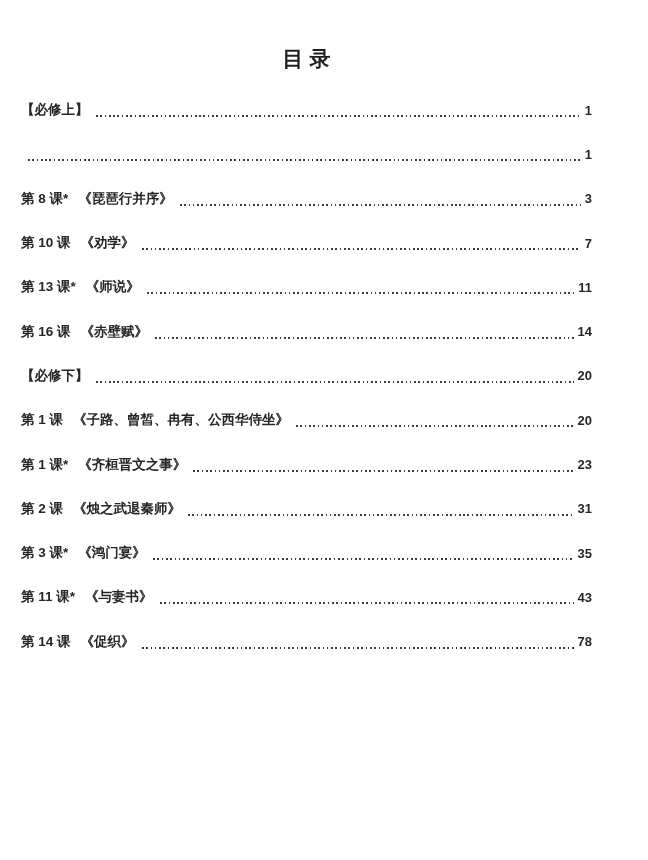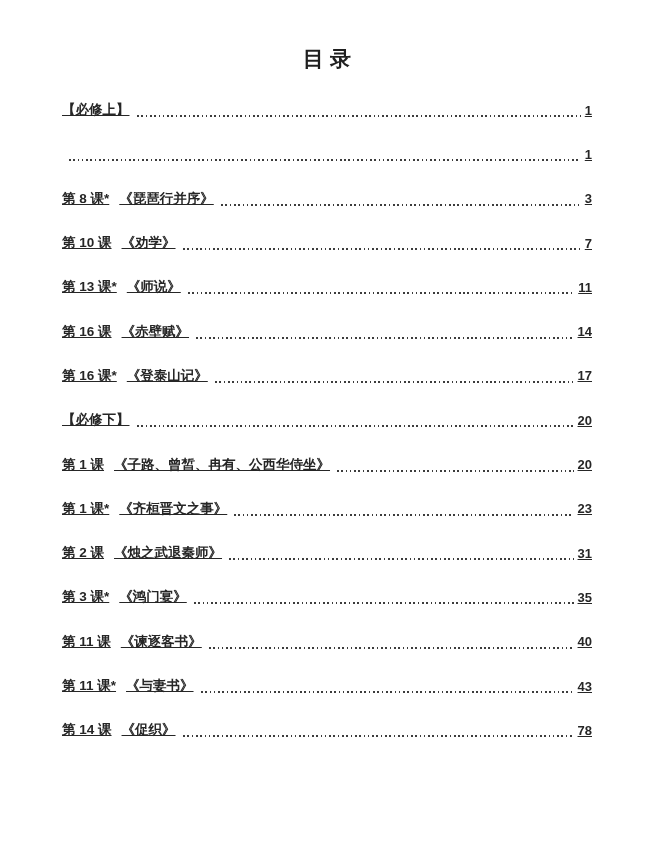--- a/index.html
+++ b/index.html
@@ -11,40 +11,39 @@
     width: 648px;
     height: 860px;
     font-family: "Liberation Sans", "DejaVu Sans", sans-serif;
     color: #212121;
     overflow: hidden;
   }
   .doc-page {
     box-sizing: border-box;
     width: 648px;
     height: 860px;
-    padding: 44px 56px 0 62px;
+    padding: 44px 56px 0 21px;
   }
   .doc-title {
     text-align: center;
     font-size: 21px;
     line-height: 30px;
     font-weight: bold;
     color: #1f1f1f;
   }
   .toc-list {
     margin-top: 14px;
   }
   .toc-row {
     display: flex;
     align-items: center;
     height: 44.3px;
     font-size: 13.5px;
     font-weight: bold;
     color: #262626;
-    text-decoration: underline;
   }
   .toc-label {
     white-space: nowrap;
     flex: 0 0 auto;
   }
   .toc-title-part {
     margin-left: 10px;
   }
   .toc-title-part:empty {
     display: none;
@@ -109,27 +108,20 @@
   </div>
       <div class="toc-row">
     <span class="toc-label">
       <span>第 16 课</span><span class="toc-title-part">《赤壁赋》</span>
     </span>
     <span class="toc-leader"></span>
     <span class="toc-page-num">14</span>
   </div>
       <div class="toc-row">
     <span class="toc-label">
-      <span>第 16 课*</span><span class="toc-title-part">《登泰山记》</span>
-    </span>
-    <span class="toc-leader"></span>
-    <span class="toc-page-num">17</span>
-  </div>
-      <div class="toc-row">
-    <span class="toc-label">
       <span>【必修下】</span>
     </span>
     <span class="toc-leader"></span>
     <span class="toc-page-num">20</span>
   </div>
       <div class="toc-row">
     <span class="toc-label">
       <span>第 1 课</span><span class="toc-title-part">《子路、曾皙、冉有、公西华侍坐》</span>
     </span>
     <span class="toc-leader"></span>
@@ -151,27 +143,20 @@
   </div>
       <div class="toc-row">
     <span class="toc-label">
       <span>第 3 课*</span><span class="toc-title-part">《鸿门宴》</span>
     </span>
     <span class="toc-leader"></span>
     <span class="toc-page-num">35</span>
   </div>
       <div class="toc-row">
     <span class="toc-label">
-      <span>第 11 课</span><span class="toc-title-part">《谏逐客书》</span>
-    </span>
-    <span class="toc-leader"></span>
-    <span class="toc-page-num">40</span>
-  </div>
-      <div class="toc-row">
-    <span class="toc-label">
       <span>第 11 课*</span><span class="toc-title-part">《与妻书》</span>
     </span>
     <span class="toc-leader"></span>
     <span class="toc-page-num">43</span>
   </div>
       <div class="toc-row">
     <span class="toc-label">
       <span>第 14 课</span><span class="toc-title-part">《促织》</span>
     </span>
     <span class="toc-leader"></span>

